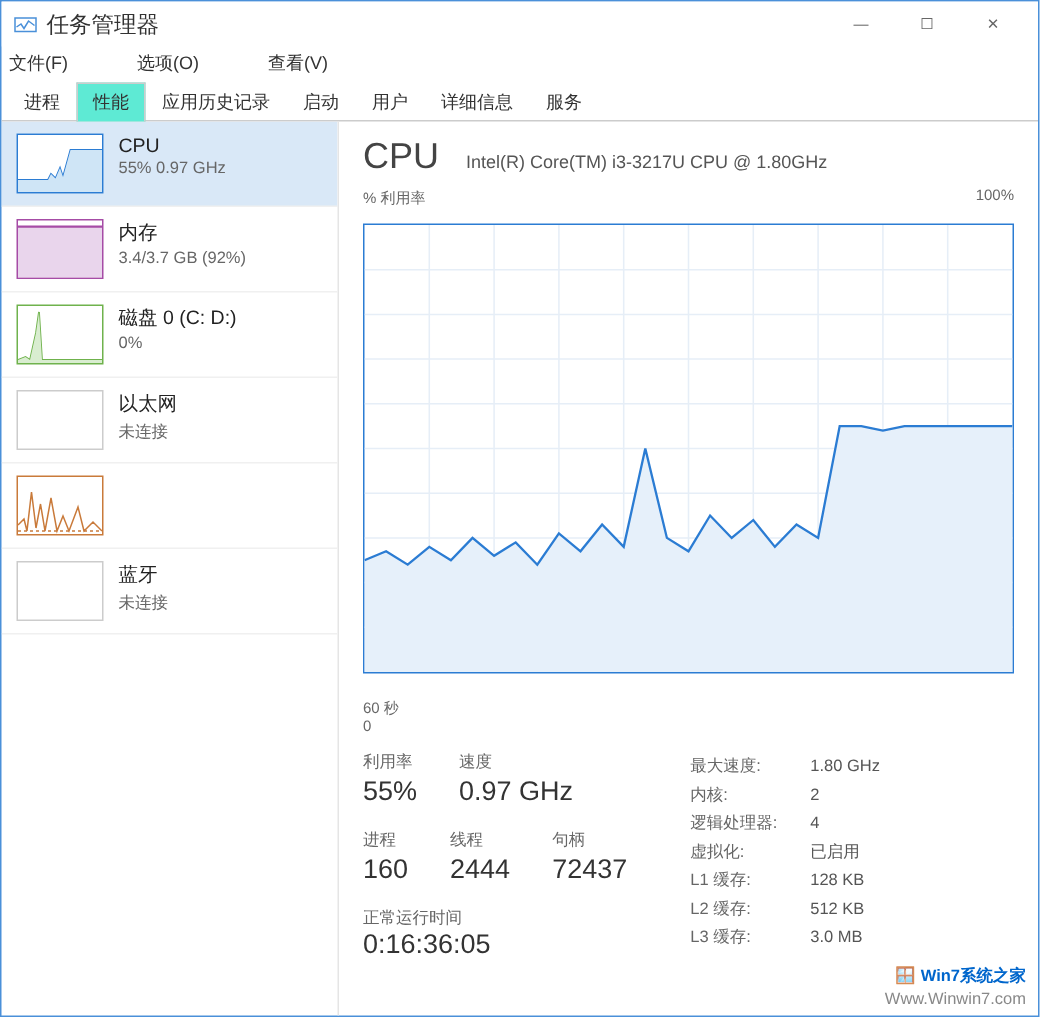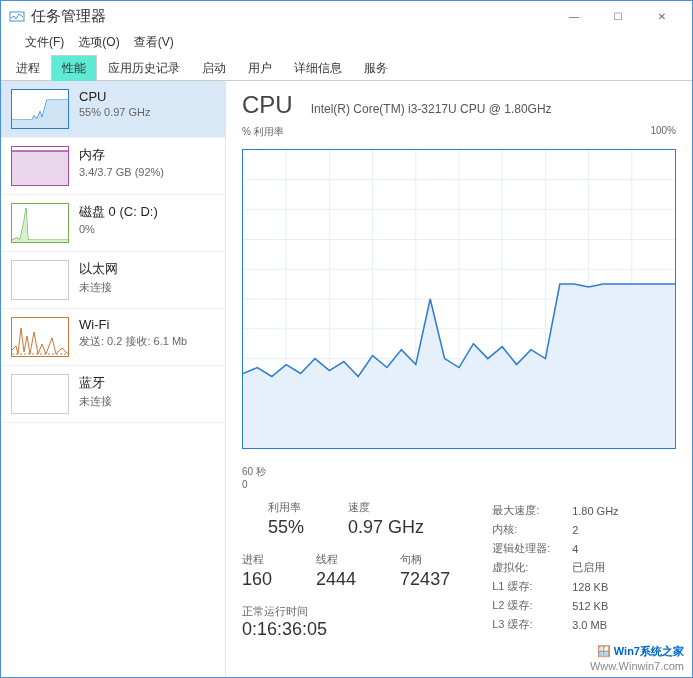--- a/index.html
+++ b/index.html
@@ -1,41 +1,41 @@
 <!DOCTYPE html>
 <html><head>
 <meta charset="utf-8">
 <style>
 * { box-sizing: border-box; margin: 0; padding: 0; font-family: "Microsoft YaHei", "Segoe UI", sans-serif; }
 body { background: #fff; width: 693px; height: 678px; overflow: hidden; position: relative; border: 1px solid #4a90d9; }
 .titlebar { height: 30px; display: flex; align-items: center; padding: 0 8px; background: #fff; }
 .titlebar .icon { width: 16px; height: 16px; margin-right: 6px; }
 .titlebar .title { font-size: 15px; flex: 1; color: #333; }
 .titlebar .winbtn { width: 44px; height: 30px; display: flex; align-items: center; justify-content: center; font-size: 10px; color: #666; }
-.menubar { height: 22px; display: flex; align-items: center; padding: 0 24px; font-size: 12px; color: #333; }
+.menubar { height: 22px; display: flex; align-items: center; padding: 0 5px; font-size: 12px; color: #333; gap: 32px; }
 .menubar span { margin-right: 14px; }
 .tabbar { height: 28px; display: flex; align-items: flex-end; padding: 0 4px; border-bottom: 1px solid #ccc; font-size: 12px; }
 .tabbar .tab { padding: 4px 10px; color: #333; border: 1px solid transparent; border-bottom: none; position: relative; top: 1px; }
 .tabbar .tab.active { border-color: #ccc; background: #5eead4; }
 .content { display: flex; height: calc(678px - 30px - 22px - 28px); }
 .sidebar { width: 225px; border-right: 1px solid #e5e5e5; overflow: hidden; }
 .side-item { display: flex; padding: 8px 10px; border-bottom: 1px solid #f0f0f0; }
 .side-item.selected { background: #d9e8f7; }
 .thumb { width: 58px; height: 40px; border: 1px solid #888; background: #fff; margin-right: 10px; position: relative; overflow: hidden; flex-shrink: 0; }
 .side-text { font-size: 12px; }
 .side-text .name { font-size: 13px; color: #222; margin-bottom: 2px; }
 .side-text .stat { font-size: 11px; color: #666; }
 .main { flex: 1; padding: 10px 16px; position: relative; overflow: hidden; }
 .main-header { display: flex; align-items: baseline; gap: 18px; margin-bottom: 6px; }
 .main-title { font-size: 24px; color: #444; }
 .main-sub { font-size: 12px; color: #555; }
 .chart-top { display: flex; justify-content: space-between; font-size: 10px; color: #666; margin-bottom: 10px; }
 .chart-box { width: 100%; height: 300px; border: 1px solid #2b7cd3; position: relative; background: #fff; }
 .chart-bottom { display: flex; justify-content: center; font-size: 10px; color: #666; margin-top: 16px; margin-bottom: 10px; flex-direction: column; }
-.stats-row { display: flex; gap: 44px; justify-content: center; }
+.stats-row { display: flex; gap: 28px; }
 .stats-col .lbl { font-size: 11px; color: #666; }
 .stats-col .val { font-size: 18px; color: #333; margin-top: 2px; }
 .stats-block { margin-bottom: 14px; }
 .details { font-size: 11px; color: #555; }
 .details table td { padding: 1px 0; }
 .details table td:first-child { width: 78px; color: #666; }
 .uptime-lbl { font-size: 11px; color: #666; margin-top: 6px; }
 .uptime-val { font-size: 18px; color: #333; }
 .watermark { position: absolute; right: 8px; bottom: 6px; font-size: 11px; color: #888; text-align: right; line-height: 1.3; }
 .watermark .brand { color: #0066cc; font-weight: bold; }
@@ -118,24 +118,20 @@
         <div class="name">以太网</div>
         <div class="stat">未连接</div>
       </div>
     </div>
     <div class="side-item">
       <div class="thumb" style="border-color:#c97a3a;">
         <svg width="56" height="38" viewBox="0 0 56 38">
             <path d="M0 32 L4 28 L6 36 L9 10 L12 34 L15 18 L18 36 L22 14 L26 36 L30 26 L34 36 L40 20 L44 36 L50 30 L56 36" stroke="#c97a3a" fill="none" stroke-width="1"></path>
             <path d="M0 36 L56 36" stroke="#c97a3a" stroke-dasharray="2 2" stroke-width="1"></path>
           </svg>
-      </div>
-      <div class="side-text">
-        <div class="name">Wi-Fi</div>
-        <div class="stat">发送: 0.2 接收: 6.1 Mb</div>
       </div>
     </div>
     <div class="side-item">
       <div class="thumb" style="border-color:#ccc;"></div>
       <div class="side-text">
         <div class="name">蓝牙</div>
         <div class="stat">未连接</div>
       </div>
     </div>
   </div>

